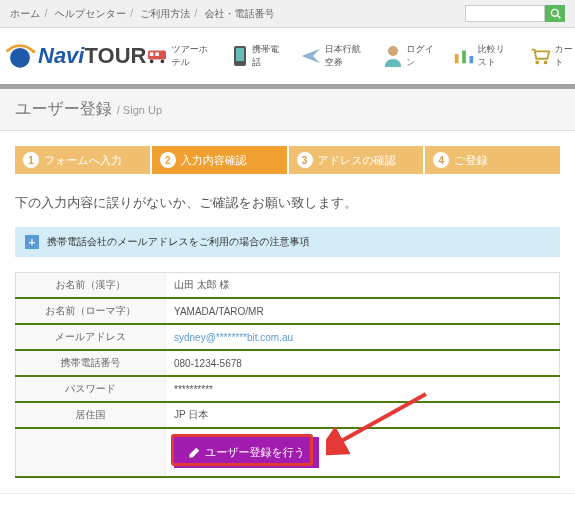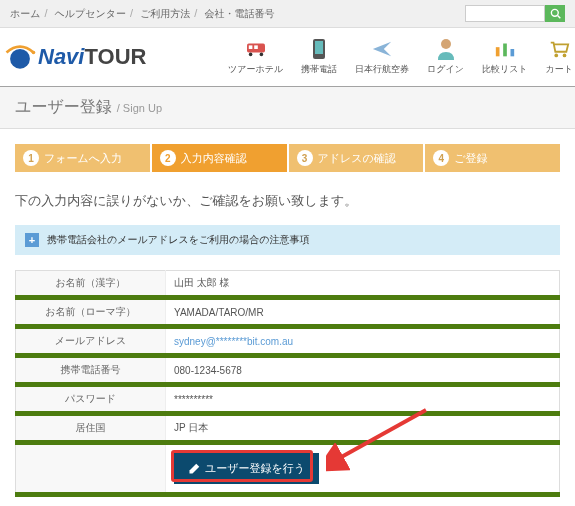--- a/index.html
+++ b/index.html
@@ -9,41 +9,41 @@
 .topbar .sep{color:#aaa;margin:0 4px}
 .search-box{display:flex;align-items:center}
 .search-box input{width:80px;height:17px;border:1px solid #ccc;font-size:10px;padding:0 2px}
 .search-btn{width:20px;height:17px;background:#5cb85c;border:none;display:flex;align-items:center;justify-content:center;cursor:pointer}
 .header{display:flex;align-items:center;padding:10px 2px;justify-content:space-between}
 .logo{display:flex;align-items:center}
 .logo-text{font-size:22px;font-weight:bold}
 .logo-navi{color:#1e5aa8;font-style:italic}
 .logo-tour{color:#444}
 .nav-icons{display:flex;gap:18px}
-.nav-item{display:flex;flex-direction:column;align-items:center;text-decoration:none;color:#555;font-size:9px;gap:3px}
+.nav-item{display:flex;flex-direction:row;align-items:center;text-decoration:none;color:#555;font-size:9px;gap:3px}
 .nav-icon{width:22px;height:22px;display:flex;align-items:center;justify-content:center}
-.page-title-bar{background:#f5f5f5;border-top:1px solid #a3a3a3;border-bottom:1px solid #ddd;padding:10px 15px;display:flex;justify-content:space-between;align-items:flex-end}
+.page-title-bar{background:#f5f5f5;border-top:5px solid #a3a3a3;border-bottom:1px solid #ddd;padding:10px 15px;display:flex;justify-content:space-between;align-items:flex-end}
 .page-title{font-size:16px;color:#777}
 .page-title .sub{font-size:11px;color:#999;margin-left:5px}
 .breadcrumb{font-size:10px;color:#888}
 .steps{display:flex;gap:2px;margin:15px}
 .step{flex:1;padding:6px 8px;font-size:11px;color:#fff;display:flex;align-items:center;gap:5px;position:relative}
 .step.inactive{background:#f0c070}
 .step.active{background:#f0a030}
 .step-num{display:inline-flex;width:16px;height:16px;border-radius:50%;background:#fff;color:#f0a030;align-items:center;justify-content:center;font-size:10px;font-weight:bold}
 .step.inactive .step-num{color:#d0a050}
 .instruction{padding:5px 15px;font-size:13px;color:#555}
 .info-box{margin:10px 15px;background:#d4ecf7;padding:8px 10px;display:flex;align-items:center;gap:8px;font-size:10px;color:#333}
 .info-plus{width:14px;height:14px;background:#5b9bd5;color:#fff;display:flex;align-items:center;justify-content:center;font-weight:bold;font-size:11px}
 .form-table{margin:15px;border:1px solid #ddd;border-collapse:collapse;width:calc(100% - 30px)}
-.form-table tr{border-bottom:5px solid #4d7c0f}
+.form-table tr{border-bottom:2px solid #4d7c0f}
 .form-table th{background:#f8f8f8;text-align:center;padding:5px 8px;font-size:10px;font-weight:normal;color:#666;width:150px;border-right:1px solid #eee}
 .form-table td{padding:5px 8px;font-size:10px;color:#555}
 .submit-row td{padding:8px;position:relative}
-.submit-btn{background:#0c4a6e;color:#fff;border:none;padding:8px 14px;font-size:11px;display:inline-flex;align-items:center;gap:5px;cursor:pointer}
+.submit-btn{background:#a21caf;color:#fff;border:none;padding:8px 14px;font-size:11px;display:inline-flex;align-items:center;gap:5px;cursor:pointer}
 .highlight-box{position:absolute;border:3px solid #e53935;border-radius:3px;top:5px;left:5px;width:142px;height:32px;pointer-events:none}
 .arrow{position:absolute;top:-40px;left:160px;pointer-events:none}
 .footer-cols{display:flex;padding:15px;gap:10px;border-top:1px solid #eee}
 .email-link{color:#5b9bd5;}
 </style>
 </head>
 <body>
 
 <div class="topbar">
   <div>

